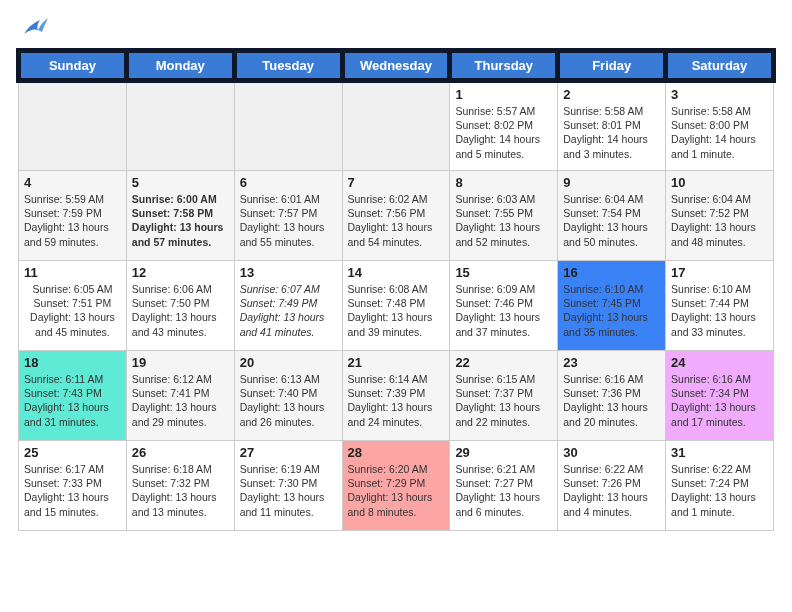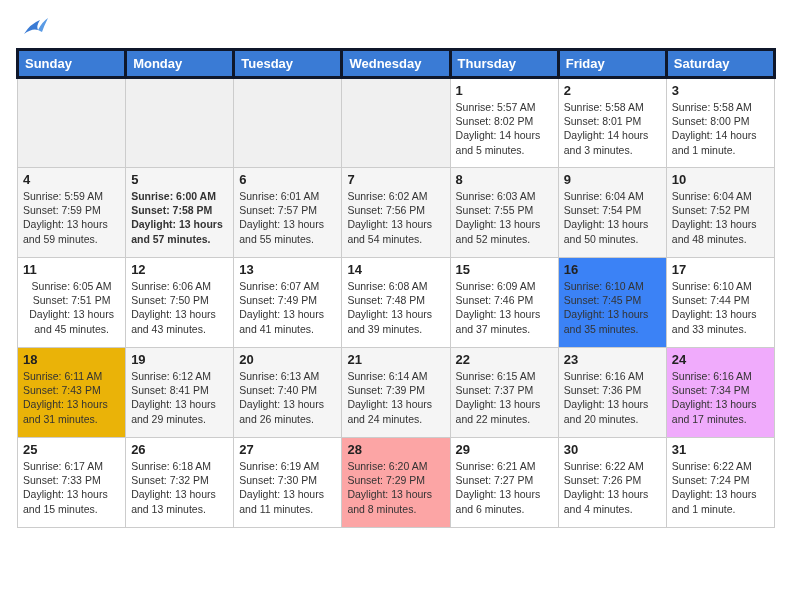--- a/index.html
+++ b/index.html
@@ -53,22 +53,22 @@
       width: 100%;
       border-collapse: collapse;
       border: 1px solid #ccc;
     }
     .calendar th {
       background-color: #3a7bd5;
       color: #fff;
       font-size: 13px;
       font-weight: bold;
       padding: 5px 6px;
-      text-align: left;
-      border: 3px solid #0f172a;
+      text-align: center;
+      border: 5px solid #0f172a;
     }
     .calendar td {
       width: calc(100% / 7);
       vertical-align: top;
       padding: 4px 5px;
       font-size: 11px;
       color: #222;
       border: 1px solid #ccc;
       height: 90px;
     }
@@ -201,21 +201,21 @@
 Daylight: 13 hours and 45 minutes.</div>
         </td>
         <td style="background-color: rgb(255, 255, 255);">
           <span class="day-number">12</span>
           <div class="day-info" style="white-space: pre-line;">Sunrise: 6:06 AM
 Sunset: 7:50 PM
 Daylight: 13 hours and 43 minutes.</div>
         </td>
         <td style="background-color: rgb(255, 255, 255); margin-top: 11px;">
           <span class="day-number">13</span>
-          <div class="day-info" style="white-space: pre-line;">Sunrise: 6:07 AM
+          <div class="day-info" style="white-space: pre-line; font-style: italic;">Sunrise: 6:07 AM
 Sunset: 7:49 PM
 Daylight: 13 hours and 41 minutes.</div>
         </td>
         <td style="background-color: rgb(255, 255, 255);">
           <span class="day-number">14</span>
           <div class="day-info" style="white-space: pre-line;">Sunrise: 6:08 AM
 Sunset: 7:48 PM
 Daylight: 13 hours and 39 minutes.</div>
         </td>
         <td style="background-color: rgb(255, 255, 255);">
@@ -231,30 +231,30 @@
 Daylight: 13 hours and 35 minutes.</div>
         </td>
         <td style="background-color: rgb(255, 255, 255); margin-top: 34px;">
           <span class="day-number">17</span>
           <div class="day-info" style="white-space: pre-line;">Sunrise: 6:10 AM
 Sunset: 7:44 PM
 Daylight: 13 hours and 33 minutes.</div>
         </td>
       </tr>
       <tr>
-        <td style="background-color: #eab308;">
+        <td style="background-color: #5eead4;">
           <span class="day-number">18</span>
           <div class="day-info" style="white-space: pre-line;">Sunrise: 6:11 AM
 Sunset: 7:43 PM
 Daylight: 13 hours and 31 minutes.</div>
         </td>
         <td style="background-color: rgb(245, 245, 245);">
           <span class="day-number">19</span>
           <div class="day-info" style="white-space: pre-line;">Sunrise: 6:12 AM
-Sunset: 8:41 PM
+Sunset: 7:41 PM
 Daylight: 13 hours and 29 minutes.</div>
         </td>
         <td style="background-color: rgb(245, 245, 245);">
           <span class="day-number">20</span>
           <div class="day-info" style="white-space: pre-line;">Sunrise: 6:13 AM
 Sunset: 7:40 PM
 Daylight: 13 hours and 26 minutes.</div>
         </td>
         <td style="background-color: rgb(245, 245, 245);">
           <span class="day-number">21</span>

